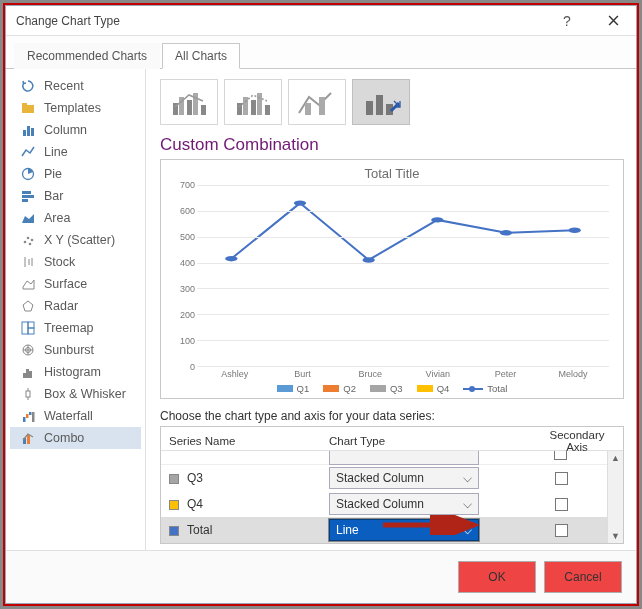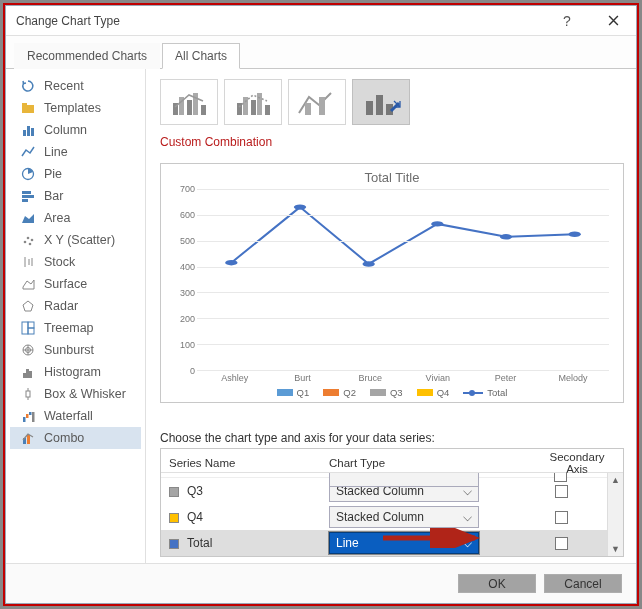--- a/index.html
+++ b/index.html
@@ -35,21 +35,21 @@
   }
   .sb-item.active { background: #d8e3ef; }
   .sb-item .icon { width: 16px; height: 16px; display: flex; align-items: center; justify-content: center; }
   .main { flex: 1; display: flex; flex-direction: column; padding: 10px 12px 6px 14px; overflow: hidden;}
   .variants { display: flex; gap: 6px; margin-bottom: 10px; }
   .variant {
     width: 58px; height: 46px; border: 1px solid #d6d6d6; background: #fff;
     display: flex; align-items: center; justify-content: center;
   }
   .variant.selected { background: #d9d9d9; border-color: #bfbfbf; }
-  .section-title { font-size: 12px; font-weight: 300; color: #b91c1c; margin-bottom: 14px; }
+  .section-title { font-size: 17px; font-weight: 300; color: #701a75; margin-bottom: 4px; }
   .preview {
     border: 1px solid #c8c8c8; height: 240px; position: relative; font-size: 10px;
     padding: 6px 10px 4px 10px; display: flex; flex-direction: column;
   }
   .chart-title { text-align: center; font-size: 13px; color: #6d6d6d; margin-bottom: 4px; }
   .chart-plot { flex: 1; display: flex; position: relative;}
   .yaxis { width: 26px; position: relative; }
   .yaxis .tick { position: absolute; right: 2px; transform: translateY(50%); color: #777; font-size: 9px; }
   .plot-area { flex: 1; position: relative; border-bottom: 1px solid #bbb; margin-right: 4px;}
   .grid-line { position: absolute; left: 0; right: 0; border-top: 1px solid #e8e8e8; }
@@ -58,21 +58,21 @@
   .seg { width: 100%; }
   .c1 { background: #5b9bd5; } .c2 { background: #ed7d31; } .c3 { background: #a5a5a5; } .c4 { background: #ffc000; }
   .xcats { display: flex; justify-content: space-around; padding: 2px 6px 0 30px; color: #777; font-size: 9px; align-items: center;}
   .legend { display: flex; justify-content: center; gap: 14px; margin-top: 4px; color: #666; font-size: 9.5px;}
   .legend .lg { display: flex; align-items: center; gap: 4px; }
   .lg-sw { width: 16px; height: 7px; }
   .lg-ln { width: 20px; height: 0; border-top: 2px solid #4472c4; position: relative;}
   .lg-ln::after { content: ""; position: absolute; left: 6px; top: -4px; width: 6px; height: 6px; background:#4472c4; border-radius:50%;}
   svg.line-overlay { position: absolute; left: 0; top: 0; width: 100%; height: 100%; overflow: visible; pointer-events:none;}
 
-  .table-caption { font-size: 12px; color: #333; margin-top: 28px; margin-bottom: 3px; }
+  .table-caption { font-size: 12px; color: #333; margin-top: 10px; margin-bottom: 3px; }
   .series-grid { border: 1px solid #c8c8c8; flex: 1; display: flex; flex-direction: column; min-height: 0;}
   .sg-head, .sg-row { display: grid; grid-template-columns: 160px 1fr 92px; align-items: center;}
   .sg-head { background: #fff; font-size: 11.5px; color: #333; font-weight: 400; height: 24px; border-bottom: 1px solid #e0e0e0; }
   .sg-head > div, .sg-row > div { padding: 2px 8px; }
   .sg-body { flex:1; overflow:hidden; position:relative; display:flex; flex-direction:column; padding-right:16px;}
   .sg-row { height: 30px; }
   .sg-row.highlight { background: #dedede; }
   .sg-half { height: 16px; border-bottom: 1px solid #eee; position:relative;}
   .sg-scroll { position:absolute; right:0; top:0; bottom:0; width:16px; background:#f1f1f1; border-left:1px solid #ddd; display:flex; flex-direction:column; justify-content:space-between; align-items:center; padding:2px 0;}
   .sg-scroll .arr { font-size:9px; color:#666;}
@@ -81,21 +81,21 @@
     width: 150px; height: 22px; border: 1px solid #aab; background: #f3f3f3;
     display:flex; align-items:center; justify-content:space-between; padding:0 6px; font-size:12px;
   }
   .ct-select.focused { background:#0a5ec0; color:#fff; border:1px solid #063d7a; outline:1px solid #888;}
   .ct-select .chev { color:#555;}
   .ct-select.focused .chev { color:#fff;}
   .chk { width:13px; height:13px; border:1px solid #777; background:#fff; margin:auto;}
   svg.arrow { position:absolute; pointer-events:none; }
 
   .footer { display:flex; justify-content:flex-end; gap:8px; padding:10px 14px; border-top:1px solid #e0e0e0; background:#fafafa;}
-  .footer .btn { min-width:78px; height:19px; border:1px solid #adadad; background:#a3a3a3; display:flex; align-items:center; justify-content:center; font-size:12px; color:#333;}
+  .footer .btn { min-width:78px; height:32px; border:1px solid #adadad; background:#ef4444; display:flex; align-items:center; justify-content:center; font-size:12px; color:#333;}
 </style>
 </head>
 <body>
 
 <div class="outer">
 <div class="dialog">
   <div class="titlebar">
     <span class="title">Change Chart Type</span>
     <div class="tb-btn">?</div>
     <div class="tb-btn close">

